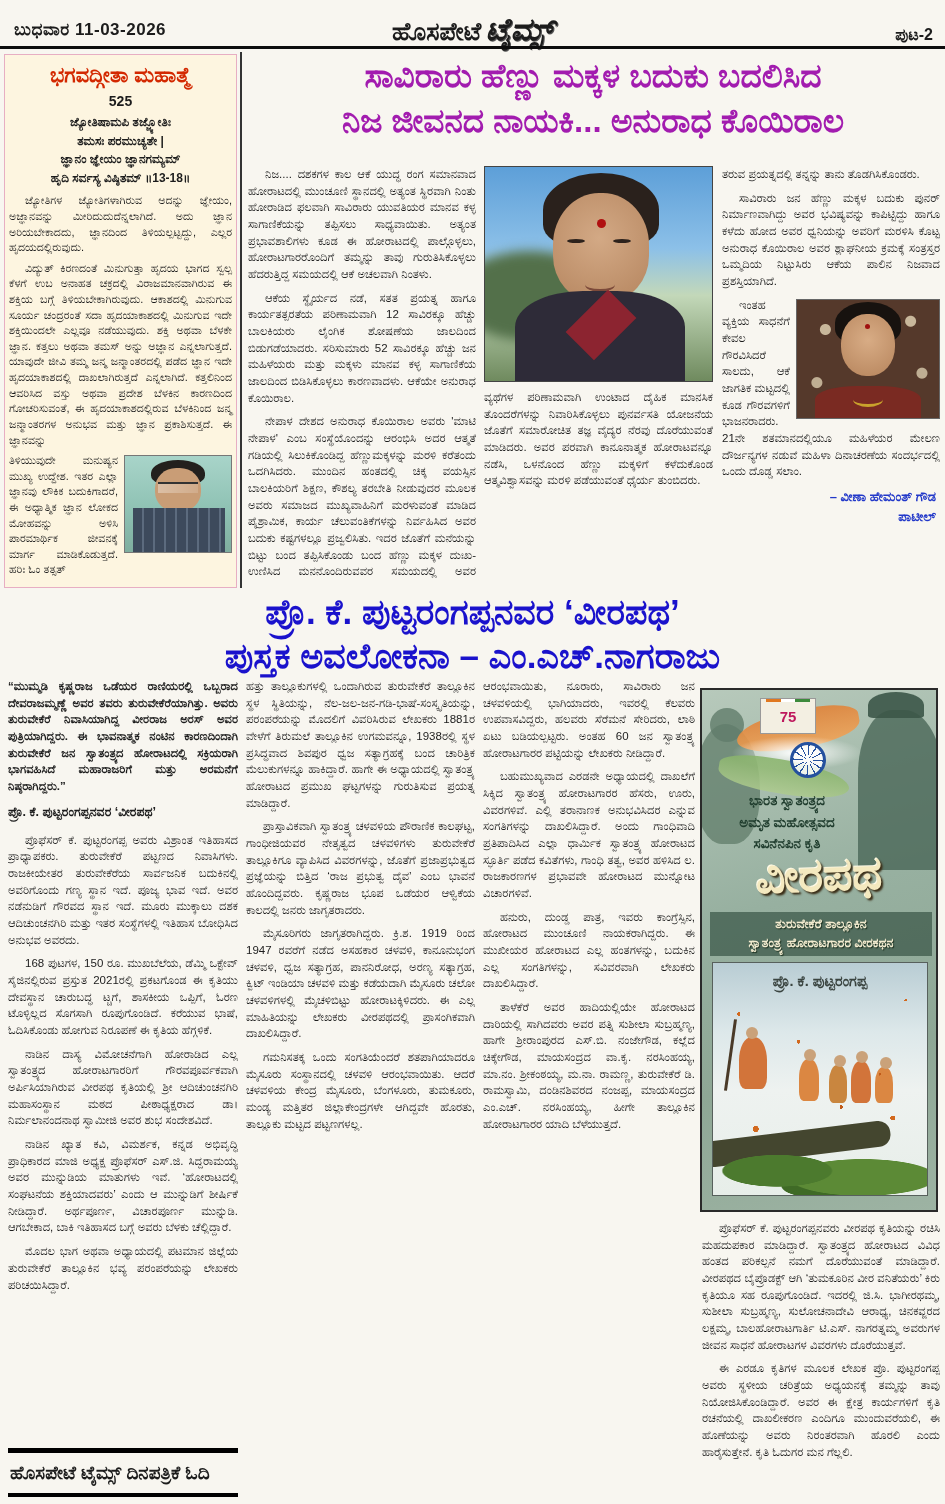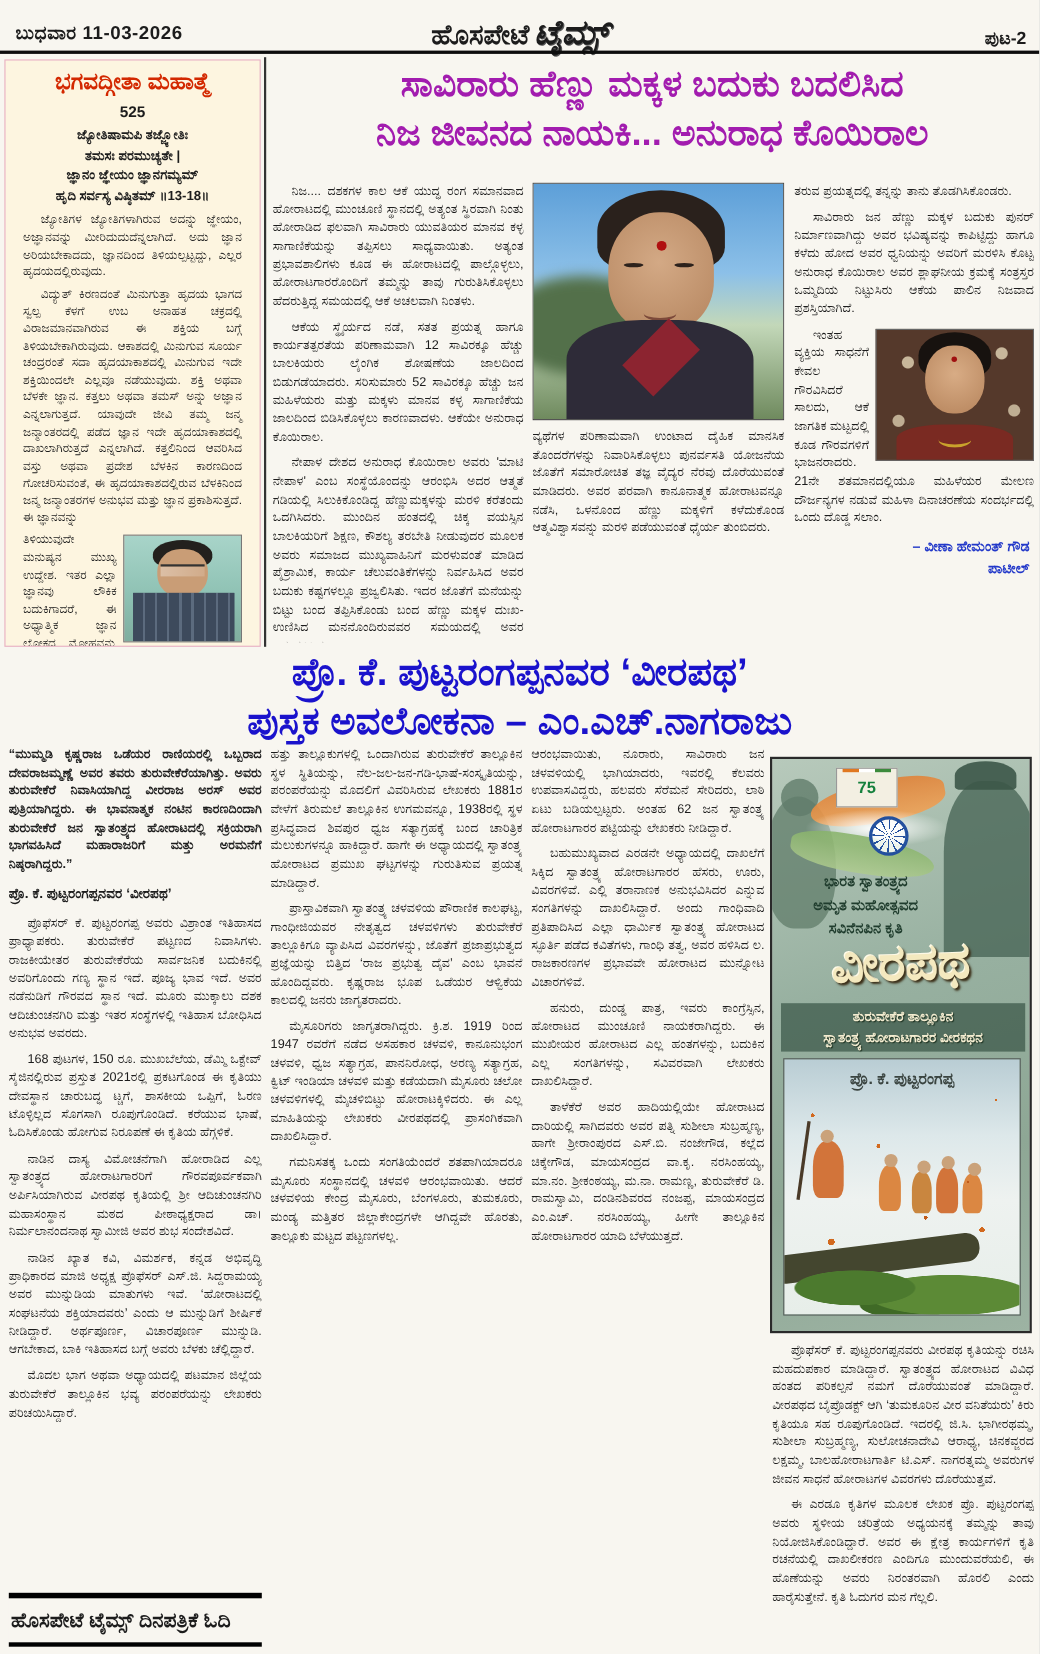--- a/index.html
+++ b/index.html
@@ -8,21 +8,21 @@
   
   .hdr-date{position:absolute;left:14px;top:20px;font-size:17px;font-weight:bold;letter-spacing:.5px;}
   .hdr-mast{position:absolute;left:0;right:0;top:12px;text-align:center;font-weight:bold;}
   .hdr-mast .m1{font-size:25px;}
   .hdr-mast .m2{font-size:31px;font-style:italic;text-shadow:1px 1px 0 #555;}
   .hdr-page{position:absolute;right:12px;top:26px;font-size:16px;font-weight:bold;}
   .hdr-rule{position:absolute;left:0;right:0;top:46px;height:3px;background:#0d0d0d;}
   .vdiv{position:absolute;left:240px;top:52px;width:2px;height:536px;background:#333;}
   
   .gita{position:absolute;left:4px;top:54px;width:233px;height:534px;background:#fdf5e0;
-        border:1px solid #e7aec3;box-sizing:border-box;padding:6px 16px;overflow:hidden;}
+        border:1px solid #e7aec3;box-sizing:border-box;padding:6px 4px;overflow:hidden;}
   .gita-title{color:#d32800;font-size:21px;font-weight:bold;text-align:center;margin:2px 0 6px;}
   .gita-num{text-align:center;font-weight:bold;font-size:14px;margin-bottom:4px;}
   .gita-verse{text-align:center;font-weight:bold;font-size:12px;line-height:1.55;margin-bottom:6px;}
   .gita p{font-size:11px;line-height:1.42;text-align:justify;margin:0 0 5px;}
   .gita p.ind{text-indent:16px;}
   .gita-flow{overflow:hidden;}
   .gita-photo{float:right;width:106px;height:96px;margin:2px 0 4px 6px;border:1px solid #777;
               position:relative;overflow:hidden;background:linear-gradient(180deg,#a8d4c9,#8fc2b4 55%,#7fae9f);}
   .gp-hair{position:absolute;left:26px;top:4px;width:54px;height:26px;background:#23201d;border-radius:50% 50% 40% 40%;}
   .gp-face{position:absolute;left:30px;top:12px;width:46px;height:44px;background:#c99d76;border-radius:46%;}
@@ -81,21 +81,21 @@
   .cv-bose{position:absolute;right:-8px;top:20px;width:86px;height:160px;background:rgba(74,102,88,.8);border-radius:40% 46% 0 0;}
   .cv-bose:before{content:"";position:absolute;left:10px;top:-18px;width:56px;height:26px;background:rgba(60,86,72,.9);border-radius:50% 50% 10% 10%;}
   .cv-orange{position:absolute;left:34px;top:20px;width:124px;height:38px;background:linear-gradient(#e08238,#f0a458);
              border-radius:60% 40% 50% 50%;transform:rotate(-10deg);opacity:.9;}
   .cv-white{position:absolute;left:30px;top:46px;width:130px;height:34px;background:radial-gradient(closest-side,#ffffff,rgba(255,255,255,0));}
   .cv-green{position:absolute;left:16px;top:70px;width:132px;height:34px;background:linear-gradient(#86b268,#aecb8e);
             border-radius:40% 60% 50% 50%;transform:rotate(9deg);opacity:.85;}
   .cv-chakra{position:absolute;left:88px;top:52px;width:30px;height:30px;border:3px solid #24509e;border-radius:50%;
              background:repeating-conic-gradient(#24509e 0 6deg,rgba(255,255,255,.85) 6deg 30deg);}
   .cv-emblem{position:absolute;left:58px;top:8px;width:54px;height:34px;background:#f3efe2;border:1px solid #999;
-             text-align:center;font-weight:bold;color:#15803d;font-size:15px;line-height:30px;}
+             text-align:center;font-weight:bold;color:#be185d;font-size:15px;line-height:30px;}
   .cv-emblem i{display:block;height:3px;margin:0 5px;background:linear-gradient(90deg,#e07820 33%,#fff 33% 66%,#3c8a3c 66%);}
   .cv-banner{position:absolute;left:10px;top:100px;width:150px;text-align:center;color:#1f3c2d;
              font-weight:bold;font-size:13.5px;line-height:1.6;}
   .cv-title{position:absolute;left:0;top:158px;width:100%;text-align:center;color:#f4e9bf;font-weight:800;
             font-size:46px;transform:rotate(-2deg);text-shadow:2px 2px 2px #3a2d16,-1px -1px 0 #fffbe8;}
   .cv-sub{position:absolute;left:8px;top:222px;width:218px;text-align:center;color:#f3ecd0;font-weight:bold;
           font-size:12.5px;line-height:1.5;background:rgba(30,58,44,.55);padding:3px 2px;text-shadow:1px 1px 1px #1c301f;}
   .cv-march{position:absolute;left:10px;top:272px;width:214px;height:232px;border:1px solid #57605c;overflow:hidden;
             background:linear-gradient(180deg,#b9cdd4 0%,#dde8ea 30%,#eef2f0 55%,#e7eee9 100%);}
   .cv-author{position:absolute;left:0;top:10px;width:100%;text-align:center;color:#3a4440;font-weight:bold;font-size:14.5px;}
@@ -222,21 +222,21 @@
   </div>
 
   <div class="col a2c2">
     <p>ಹತ್ತು ತಾಲ್ಲೂಕುಗಳಲ್ಲಿ ಒಂದಾಗಿರುವ ತುರುವೇಕೆರೆ ತಾಲ್ಲೂಕಿನ ಸ್ಥಳ ಸ್ಥಿತಿಯನ್ನು, ನೆಲ-ಜಲ-ಜನ-ಗಡಿ-ಭಾಷೆ-ಸಂಸ್ಕೃತಿಯನ್ನು, ಪರಂಪರೆಯನ್ನು ಮೊದಲಿಗೆ ವಿವರಿಸಿರುವ ಲೇಖಕರು 1881ರ ವೇಳೆಗೆ ತಿರುಮಲೆ ತಾಲ್ಲೂಕಿನ ಉಗಮವನ್ನೂ, 1938ರಲ್ಲಿ ಸ್ಥಳ ಪ್ರಸಿದ್ಧವಾದ ಶಿವಪುರ ಧ್ವಜ ಸತ್ಯಾಗ್ರಹಕ್ಕೆ ಬಂದ ಚಾರಿತ್ರಿಕ ಮೆಲುಕುಗಳನ್ನೂ ಹಾಕಿದ್ದಾರೆ. ಹಾಗೇ ಈ ಅಧ್ಯಾಯದಲ್ಲಿ ಸ್ವಾತಂತ್ರ್ಯ ಹೋರಾಟದ ಪ್ರಮುಖ ಘಟ್ಟಗಳನ್ನು ಗುರುತಿಸುವ ಪ್ರಯತ್ನ ಮಾಡಿದ್ದಾರೆ.</p>
     <p class="ind">ಪ್ರಾಸ್ತಾವಿಕವಾಗಿ ಸ್ವಾತಂತ್ರ್ಯ ಚಳವಳಿಯ ಪೌರಾಣಿಕ ಕಾಲಘಟ್ಟ, ಗಾಂಧೀಜಿಯವರ ನೇತೃತ್ವದ ಚಳವಳಿಗಳು ತುರುವೇಕೆರೆ ತಾಲ್ಲೂಕಿಗೂ ವ್ಯಾಪಿಸಿದ ವಿವರಗಳನ್ನು, ಜೊತೆಗೆ ಪ್ರಜಾಪ್ರಭುತ್ವದ ಪ್ರಜ್ಞೆಯನ್ನು ಬಿತ್ತಿದ ‘ರಾಜ ಪ್ರಭುತ್ವ ದೈವ’ ಎಂಬ ಭಾವನೆ ಹೊಂದಿದ್ದವರು. ಕೃಷ್ಣರಾಜ ಭೂಪ ಒಡೆಯರ ಆಳ್ವಿಕೆಯ ಕಾಲದಲ್ಲಿ ಜನರು ಜಾಗೃತರಾದರು.</p>
     <p class="ind">ಮೈಸೂರಿಗರು ಜಾಗೃತರಾಗಿದ್ದರು. ಕ್ರಿ.ಶ. 1919 ರಿಂದ 1947 ರವರೆಗೆ ನಡೆದ ಅಸಹಕಾರ ಚಳವಳಿ, ಕಾನೂನುಭಂಗ ಚಳವಳಿ, ಧ್ವಜ ಸತ್ಯಾಗ್ರಹ, ಪಾನನಿರೋಧ, ಅರಣ್ಯ ಸತ್ಯಾಗ್ರಹ, ಕ್ವಿಟ್ ಇಂಡಿಯಾ ಚಳವಳಿ ಮತ್ತು ಕಡೆಯದಾಗಿ ಮೈಸೂರು ಚಲೋ ಚಳವಳಿಗಳಲ್ಲಿ ಮೈಚಳಿಬಿಟ್ಟು ಹೋರಾಟಕ್ಕಿಳಿದರು. ಈ ಎಲ್ಲ ಮಾಹಿತಿಯನ್ನು ಲೇಖಕರು ವೀರಪಥದಲ್ಲಿ ಪ್ರಾಸಂಗಿಕವಾಗಿ ದಾಖಲಿಸಿದ್ದಾರೆ.</p>
     <p class="ind">ಗಮನಿಸತಕ್ಕ ಒಂದು ಸಂಗತಿಯೆಂದರೆ ಶತಪಾಗಿಯಾದರೂ ಮೈಸೂರು ಸಂಸ್ಥಾನದಲ್ಲಿ ಚಳವಳಿ ಆರಂಭವಾಯಿತು. ಆದರೆ ಚಳವಳಿಯ ಕೇಂದ್ರ ಮೈಸೂರು, ಬೆಂಗಳೂರು, ತುಮಕೂರು, ಮಂಡ್ಯ ಮತ್ತಿತರ ಜಿಲ್ಲಾಕೇಂದ್ರಗಳೇ ಆಗಿದ್ದವೇ ಹೊರತು, ತಾಲ್ಲೂಕು ಮಟ್ಟದ ಪಟ್ಟಣಗಳಲ್ಲ.</p>
   </div>
 
   <div class="col a2c3">
-    <p>ಆರಂಭವಾಯಿತು, ನೂರಾರು, ಸಾವಿರಾರು ಜನ ಚಳವಳಿಯಲ್ಲಿ ಭಾಗಿಯಾದರು, ಇವರಲ್ಲಿ ಕೆಲವರು ಉಪವಾಸವಿದ್ದರು, ಹಲವರು ಸೆರೆಮನೆ ಸೇರಿದರು, ಲಾಠಿ ಏಟು ಬಡಿಯಲ್ಪಟ್ಟರು. ಅಂತಹ 62 ಜನ ಸ್ವಾತಂತ್ರ್ಯ ಹೋರಾಟಗಾರರ ಪಟ್ಟಿಯನ್ನು ಲೇಖಕರು ನೀಡಿದ್ದಾರೆ.</p>
+    <p>ಆರಂಭವಾಯಿತು, ನೂರಾರು, ಸಾವಿರಾರು ಜನ ಚಳವಳಿಯಲ್ಲಿ ಭಾಗಿಯಾದರು, ಇವರಲ್ಲಿ ಕೆಲವರು ಉಪವಾಸವಿದ್ದರು, ಹಲವರು ಸೆರೆಮನೆ ಸೇರಿದರು, ಲಾಠಿ ಏಟು ಬಡಿಯಲ್ಪಟ್ಟರು. ಅಂತಹ 60 ಜನ ಸ್ವಾತಂತ್ರ್ಯ ಹೋರಾಟಗಾರರ ಪಟ್ಟಿಯನ್ನು ಲೇಖಕರು ನೀಡಿದ್ದಾರೆ.</p>
     <p class="ind">ಬಹುಮುಖ್ಯವಾದ ಎರಡನೇ ಅಧ್ಯಾಯದಲ್ಲಿ ದಾಖಲೆಗೆ ಸಿಕ್ಕಿದ ಸ್ವಾತಂತ್ರ್ಯ ಹೋರಾಟಗಾರರ ಹೆಸರು, ಊರು, ವಿವರಗಳಿವೆ. ಎಲ್ಲಿ ತರಾನಾಣಕ ಅನುಭವಿಸಿದರ ಎನ್ನುವ ಸಂಗತಿಗಳನ್ನು ದಾಖಲಿಸಿದ್ದಾರೆ. ಅಂದು ಗಾಂಧಿವಾದಿ ಪ್ರತಿಪಾದಿಸಿದ ಎಲ್ಲಾ ಧಾರ್ಮಿಕ ಸ್ವಾತಂತ್ರ್ಯ ಹೋರಾಟದ ಸ್ಫೂರ್ತಿ ಪಡೆದ ಕವಿತೆಗಳು, ಗಾಂಧಿ ತತ್ವ, ಅವರ ಹಳಿಸಿದ ಲ. ರಾಜಕಾರಣಗಳ ಪ್ರಭಾವವೇ ಹೋರಾಟದ ಮುನ್ನೋಟ ವಿಚಾರಗಳಿವೆ.</p>
     <p class="ind">ಹನುರು, ದುಂಡ್ಡ ಪಾತ್ರ, ಇವರು ಕಾಂಗ್ರೆಸ್ಸಿನ, ಹೋರಾಟದ ಮುಂಚೂಣಿ ನಾಯಕರಾಗಿದ್ದರು. ಈ ಮುಖೀಯರ ಹೋರಾಟದ ಎಲ್ಲ ಹಂತಗಳನ್ನು, ಬದುಕಿನ ಎಲ್ಲ ಸಂಗತಿಗಳನ್ನು, ಸವಿವರವಾಗಿ ಲೇಖಕರು ದಾಖಲಿಸಿದ್ದಾರೆ.</p>
     <p class="ind">ತಾಳೆಕೆರೆ ಅವರ ಹಾದಿಯಲ್ಲಿಯೇ ಹೋರಾಟದ ದಾರಿಯಲ್ಲಿ ಸಾಗಿದವರು ಅವರ ಪತ್ನಿ ಸುಶೀಲಾ ಸುಬ್ರಹ್ಮಣ್ಯ, ಹಾಗೇ ಶ್ರೀರಾಂಪುರದ ಎಸ್.ಬಿ. ನಂಜೇಗೌಡ, ಕಲ್ಲೆದ ಚಿಕ್ಕೇಗೌಡ, ಮಾಯಸಂದ್ರದ ವಾ.ಕೃ. ನರಸಿಂಹಯ್ಯ, ಮಾ.ನಂ. ಶ್ರೀಕಂಠಯ್ಯ, ಮ.ನಾ. ರಾಮಣ್ಣ, ತುರುವೇಕೆರೆ ಡಿ. ರಾಮಸ್ವಾಮಿ, ದಂಡಿನಶಿವರದ ನಂಜಪ್ಪ, ಮಾಯಸಂದ್ರದ ಎಂ.ಎಚ್. ನರಸಿಂಹಯ್ಯ, ಹೀಗೇ ತಾಲ್ಲೂಕಿನ ಹೋರಾಟಗಾರರ ಯಾದಿ ಬೆಳೆಯುತ್ತದೆ.</p>
   </div>
 
   <div class="cover">
     <div class="cv-gandhi"></div>
     <div class="cv-bose"></div>
     <div class="cv-orange"></div>
     <div class="cv-white"></div>

